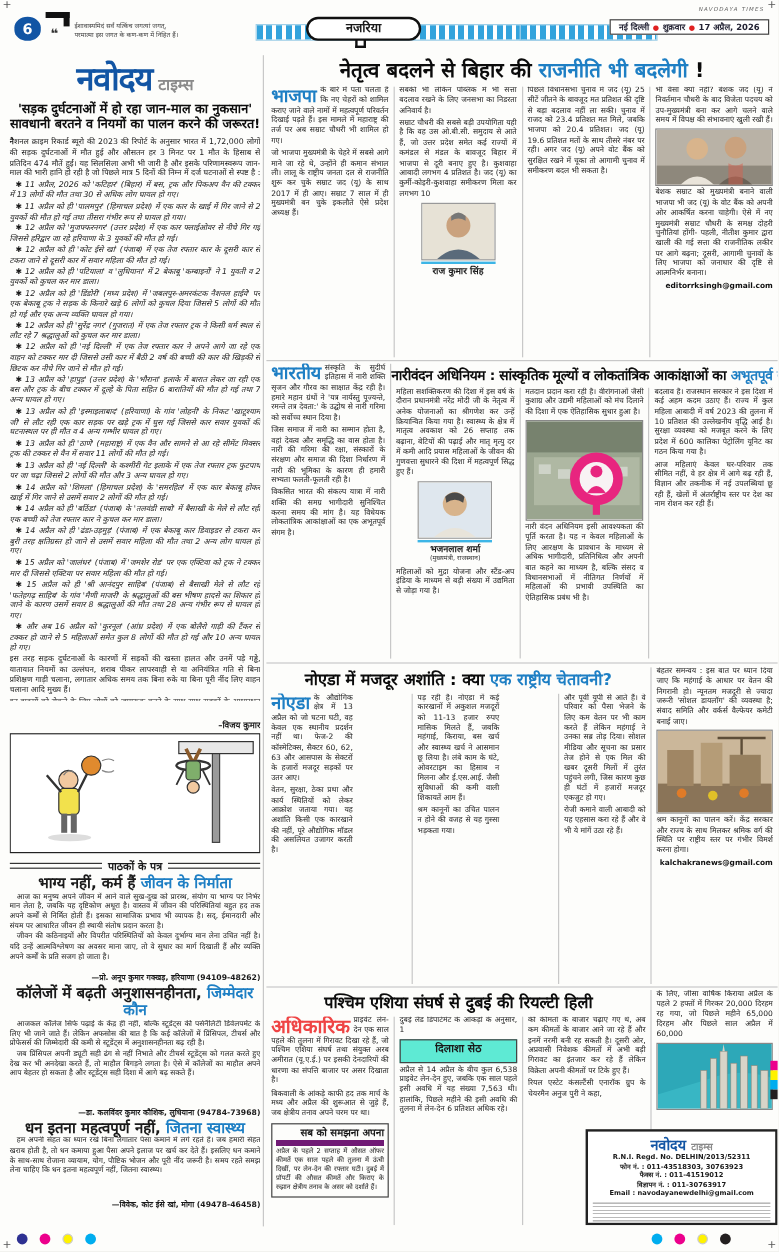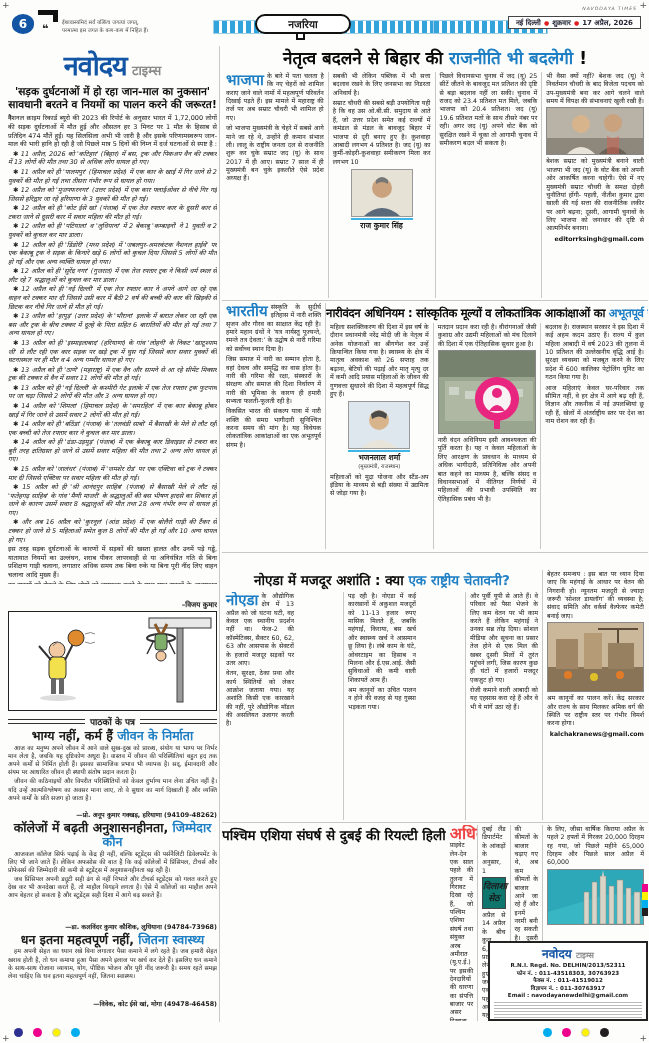--- a/index.html
+++ b/index.html
@@ -64,21 +64,21 @@
   .c:first-child{border-left:none;}
   .c p{margin-bottom:2px;}
   .drop{float:left; font-weight:bold; color:var(--acc); font-size:15px; line-height:0.95; margin:1px 3px 0 0;}
   .drop.dk{color:#ef4444; font-size:16px;}
   .acard{margin:3px auto 2px; width:62px; text-align:center;}
   .acard .ph{height:48px; border:1px solid #999; overflow:hidden;}
   .acard .nm{font-weight:bold; font-size:7.6px; border-top:2px solid var(--cyanbar); margin-top:1px; padding-top:1px; white-space:nowrap;}
   .acard .sub{font-size:5.4px; color:#333;}
   .pimg{border:1px solid #888; overflow:hidden; margin:2px 0;}
   .email{font-weight:bold; font-size:6.2px; text-align:right; color:#111;}
-  .abox{border:1px solid #444; background:#0f766e; text-align:center; font-weight:bold; font-size:9px; padding:3px 0; margin:2px 0;font-style:italic;}
+  .abox{border:1px solid #444; background:#5eead4; text-align:center; font-weight:bold; font-size:9px; padding:3px 0; margin:2px 0;}
   .subbox{border:1px solid #444; margin-top:3px; padding:2px 3px;}
   .subbox .sbt{text-align:right; font-weight:bold; font-size:8.4px; border-bottom:5px solid #701a75; margin-bottom:2px;}
   .subbox .sbx{font-size:5.6px; line-height:1.35; text-align:justify;}
   .fineprint{height:16px; margin-top:2px;
     background:repeating-linear-gradient(180deg,#b9b9b9 0 1px,transparent 1px 3px);}
 
   
   #imprint{position:absolute; right:0; bottom:0; width:160px; height:80px; background:#fff; border:2px solid #222;
            padding:2px 4px; text-align:center; z-index:5;}
   #imprint .t{color:var(--brand); font-weight:bold; font-size:12px;}
@@ -332,21 +332,21 @@
               <div>
                   <p>बदलाव है। राजस्थान सरकार ने इस दिशा में कई अहम कदम उठाए हैं। राज्य में कुल महिला आबादी में वर्ष 2023 की तुलना में 10 प्रतिशत की उल्लेखनीय वृद्धि आई है। सुरक्षा व्यवस्था को मजबूत करने के लिए प्रदेश में 600 कालिका पेट्रोलिंग यूनिट का गठन किया गया है।</p>
                   <p>आज महिलाएं केवल घर-परिवार तक सीमित नहीं, वे हर क्षेत्र में आगे बढ़ रही हैं, विज्ञान और तकनीक में नई उपलब्धियां छू रही हैं, खेलों में अंतर्राष्ट्रीय स्तर पर देश का नाम रोशन कर रही हैं।</p>
                 </div>
             </div>
           </div>
         </div>
       </div>
     </div>
 
-    <div class="art" style="top:506px;height:268px;border-top:1px solid var(--rule);padding-top:17px;">
+    <div class="art" style="top:506px;height:268px;border-top:1px solid var(--rule);padding-top:3px;">
       <div class="cols" style="height:264px;">
         <div style="flex:0 0 320px;display:flex;flex-direction:column;overflow:hidden;">
           <div class="hl" style="font-size:13.5px;padding:1px 0 3px;">
             <span>नोएडा में मजदूर अशांति : क्या </span><span class="acc">एक राष्ट्रीय चेतावनी?</span>
           </div>
           <div class="cols" style="flex:1;gap:45px;">
             <div class="c">
               <p><span class="drop">नोएडा</span><span>के औद्योगिक क्षेत्र में 13 अप्रैल को जो घटना घटी, वह केवल एक स्थानीय प्रदर्शन नहीं था। फेज-2 की कॉस्मेटिक्स, सैक्टर 60, 62, 63 और आसपास के सेक्टरों के हजारों मजदूर सड़कों पर उतर आए।</span></p>
               <div>
                   <p>वेतन, सुरक्षा, ठेका प्रथा और कार्य स्थितियों को लेकर आक्रोश जताया गया। यह अशांति किसी एक कारखाने की नहीं, पूरे औद्योगिक मॉडल की असलियत उजागर करती है।</p>
@@ -388,21 +388,21 @@
           <div>
               <p>श्रम कानूनों का पालन करें। केंद्र सरकार और राज्य के साथ मिलकर श्रमिक वर्ग की स्थिति पर राष्ट्रीय स्तर पर गंभीर विमर्श करना होगा।</p>
             </div>
           <div class="email">kalchakranews@gmail.com</div>
         </div>
       </div>
     </div>
 
     <div class="art" style="top:776px;height:200px;border-top:1px solid var(--rule);padding-top:2px;">
       <div class="cols" style="height:196px;position:relative;">
-        <div style="flex:0 0 320px;display:flex;flex-direction:row;overflow:hidden;">
+        <div style="flex:0 0 320px;display:flex;flex-direction:column;overflow:hidden;">
           <div class="hl" style="font-size:13.5px;padding:1px 0 3px;">पश्चिम एशिया संघर्ष से दुबई की रियल्टी हिली</div>
           <div class="cols" style="flex:1;">
             <div class="c">
               <p><span class="drop dk">अधिकारिक</span><span>प्राइवेट लेन-देन एक साल पहले की तुलना में गिरावट दिखा रहे हैं, जो पश्चिम एशिया संघर्ष तथा संयुक्त अरब अमीरात (यू.ए.ई.) पर इसकी देनदारियों की धारणा का संपत्ति बाजार पर असर दिखाता है।</span></p>
               <div>
                   <p>बिकवाली के आंकड़े काफी हद तक मार्च के मध्य और अप्रैल की शुरूआत से जुड़े हैं, जब क्षेत्रीय तनाव अपने चरम पर था।</p>
                 </div>
               <div class="subbox">
                 <div class="sbt">सब को समझना अपना</div>
                 <div class="sbx">अप्रैल के पहले 2 सप्ताह में औसत ऑफर कीमतें एक साल पहले की तुलना में ऊंची दिखीं, पर लेन-देन की रफ्तार घटी। दुबई में प्रॉपर्टी की औसत कीमतें और किराए के रुझान क्षेत्रीय तनाव के असर को दर्शाते हैं।</div>

